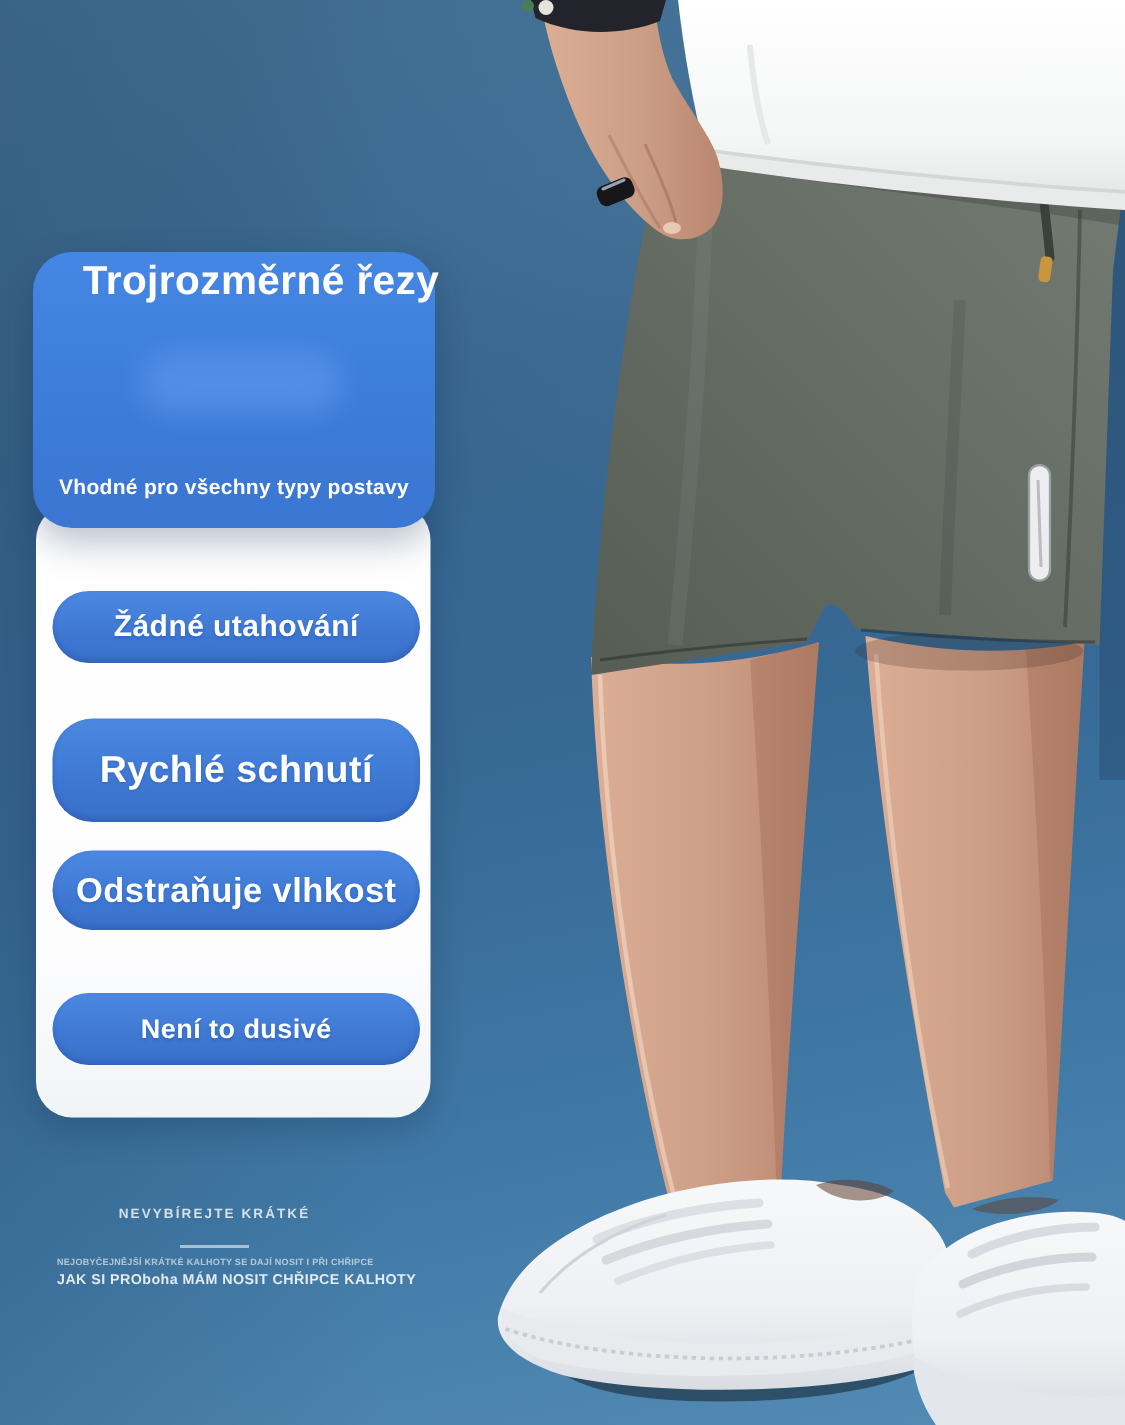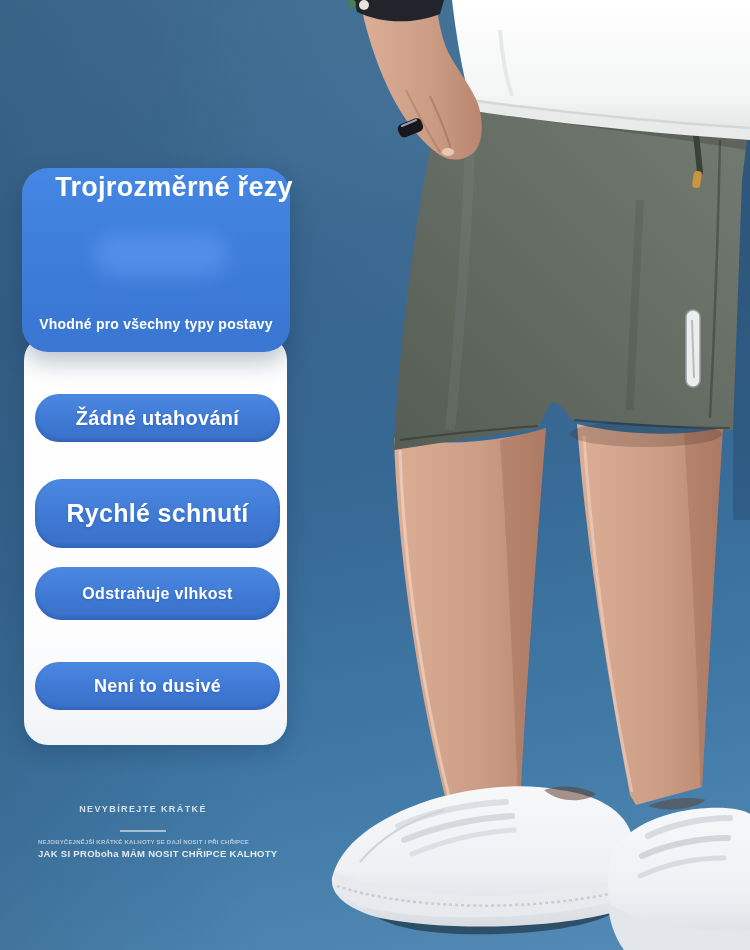--- a/index.html
+++ b/index.html
@@ -47,21 +47,21 @@
   .pill{
     position:absolute;left:35px;width:245px;z-index:5;
     display:flex;align-items:center;justify-content:center;
     background:linear-gradient(180deg,#4c88e1 0%,#3e78d3 60%,#3a70c8 100%);
     border-radius:27px;color:#fff;font-weight:bold;letter-spacing:.3px;
     text-shadow:0 1px 2px rgba(0,50,140,.25);
     box-shadow:inset 0 -2px 4px rgba(0,30,100,.18);
   }
   .pill-1{top:394px;height:48px;font-size:20px;}
   .pill-2{top:479px;height:69px;font-size:25px;}
-  .pill-3{top:567px;height:53px;font-size:16px;text-align:center;}
+  .pill-3{top:567px;height:53px;font-size:23px;text-align:center;}
   .pill-4{top:662px;height:48px;font-size:18px;}
 
   
   .footer-note{
     position:absolute;left:38px;top:804px;width:210px;z-index:2;
     text-align:center;color:#fff;
   }
   .footer-caption{font-size:9px;font-weight:bold;letter-spacing:1.4px;opacity:.78;}
   .footer-divider{width:46px;height:2px;background:rgba(255,255,255,.55);margin:16px auto 7px auto;}
   .footer-small{font-size:6px;font-weight:bold;letter-spacing:.2px;opacity:.6;white-space:nowrap;}

